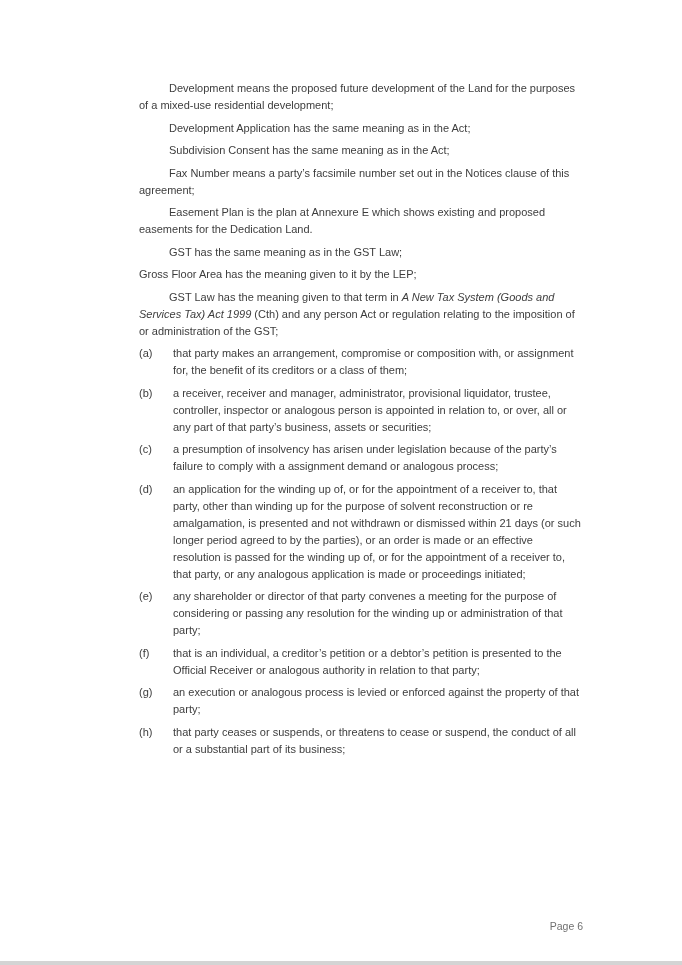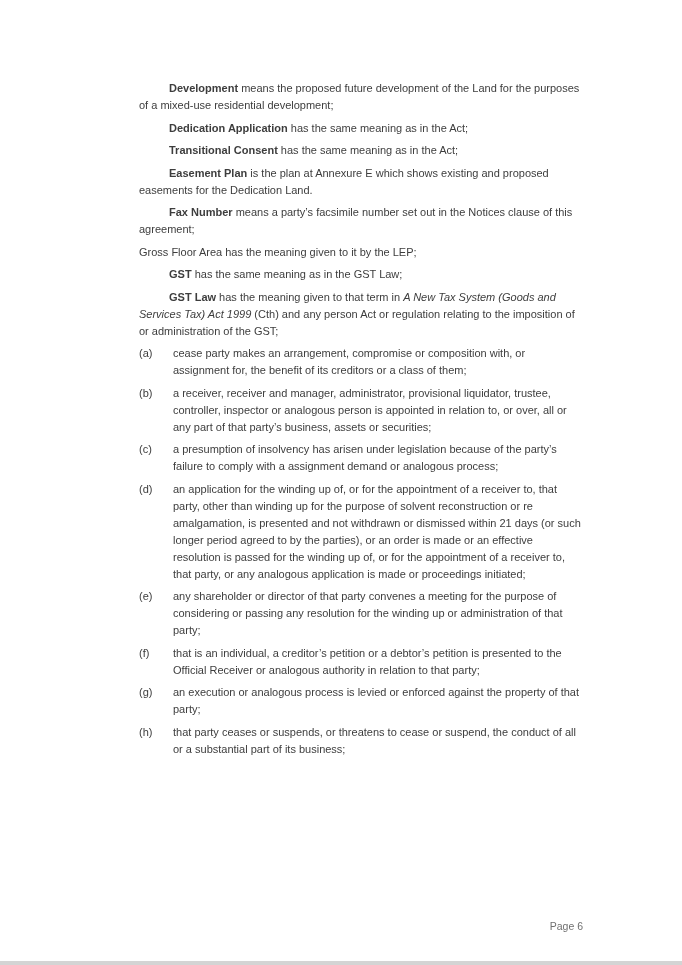--- a/index.html
+++ b/index.html
@@ -30,21 +30,21 @@
   .def-item {
     display: flex;
     margin: 0 0 5.5px 0;
   }
   .item-label {
     flex: 0 0 34px;
   }
   .item-body {
     flex: 1 1 auto;
   }
-  .run-b { font-weight: 700; padding-left: 30px; }
+  .run-b { font-weight: 400; padding-left: 30px; }
   .run-i { font-style: italic; }
   .run-r { font-weight: 400; font-style: normal; text-align: right; }
   .footer {
     position: absolute;
     top: 919px;
     right: 99px;
     font-size: 10.5px;
     line-height: 14px;
     color: #707070;
   }
@@ -55,30 +55,30 @@
     width: 682px;
     height: 4px;
     background: #d4d4d4;
   }
 </style>
 </head>
 <body>
 
 <div class="content">
     <p class="def-para"><span class="run-b">Development</span><span class="run-r"> means the proposed future development of the Land for the purposes of a mixed-use residential development;</span></p>
-    <p class="def-para"><span class="run-b">Dedication Application</span><span class="run-r"> has the same meaning as in the Act;</span></p>
-    <p class="def-para"><span class="run-b">Transitional Consent</span><span class="run-r"> has the same meaning as in the Act;</span></p>
+    <p class="def-para"><span class="run-b">Development Application</span><span class="run-r"> has the same meaning as in the Act;</span></p>
+    <p class="def-para"><span class="run-b">Subdivision Consent</span><span class="run-r"> has the same meaning as in the Act;</span></p>
+    <p class="def-para"><span class="run-b">Fax Number</span><span class="run-r"> means a party’s facsimile number set out in the Notices clause of this agreement;</span></p>
     <p class="def-para"><span class="run-b">Easement Plan</span><span class="run-r"> is the plan at Annexure E which shows existing and proposed easements for the Dedication Land.</span></p>
-    <p class="def-para"><span class="run-b">Fax Number</span><span class="run-r"> means a party’s facsimile number set out in the Notices clause of this agreement;</span></p>
+    <p class="def-para"><span class="run-b">GST</span><span class="run-r"> has the same meaning as in the GST Law;</span></p>
     <p class="def-para"><span class="run-r">Gross Floor Area has the meaning given to it by the LEP;</span></p>
-    <p class="def-para"><span class="run-b">GST</span><span class="run-r"> has the same meaning as in the GST Law;</span></p>
     <p class="def-para"><span class="run-b">GST Law</span><span class="run-r"> has the meaning given to that term in </span><span class="run-i">A New Tax System (Goods and Services Tax) Act 1999</span><span class="run-r"> (Cth) and any person Act or regulation relating to the imposition of or administration of the GST;</span></p>
     <div class="def-item">
       <span class="item-label">(a)</span>
-      <span class="item-body"><span class="run-r">cease party makes an arrangement, compromise or composition with, or assignment for, the benefit of its creditors or a class of them;</span></span>
+      <span class="item-body"><span class="run-r">that party makes an arrangement, compromise or composition with, or assignment for, the benefit of its creditors or a class of them;</span></span>
     </div>
     <div class="def-item">
       <span class="item-label">(b)</span>
       <span class="item-body"><span class="run-r">a receiver, receiver and manager, administrator, provisional liquidator, trustee, controller, inspector or analogous person is appointed in relation to, or over, all or any part of that party’s business, assets or securities;</span></span>
     </div>
     <div class="def-item">
       <span class="item-label">(c)</span>
       <span class="item-body"><span class="run-r">a presumption of insolvency has arisen under legislation because of the party’s failure to comply with a assignment demand or analogous process;</span></span>
     </div>
     <div class="def-item">

